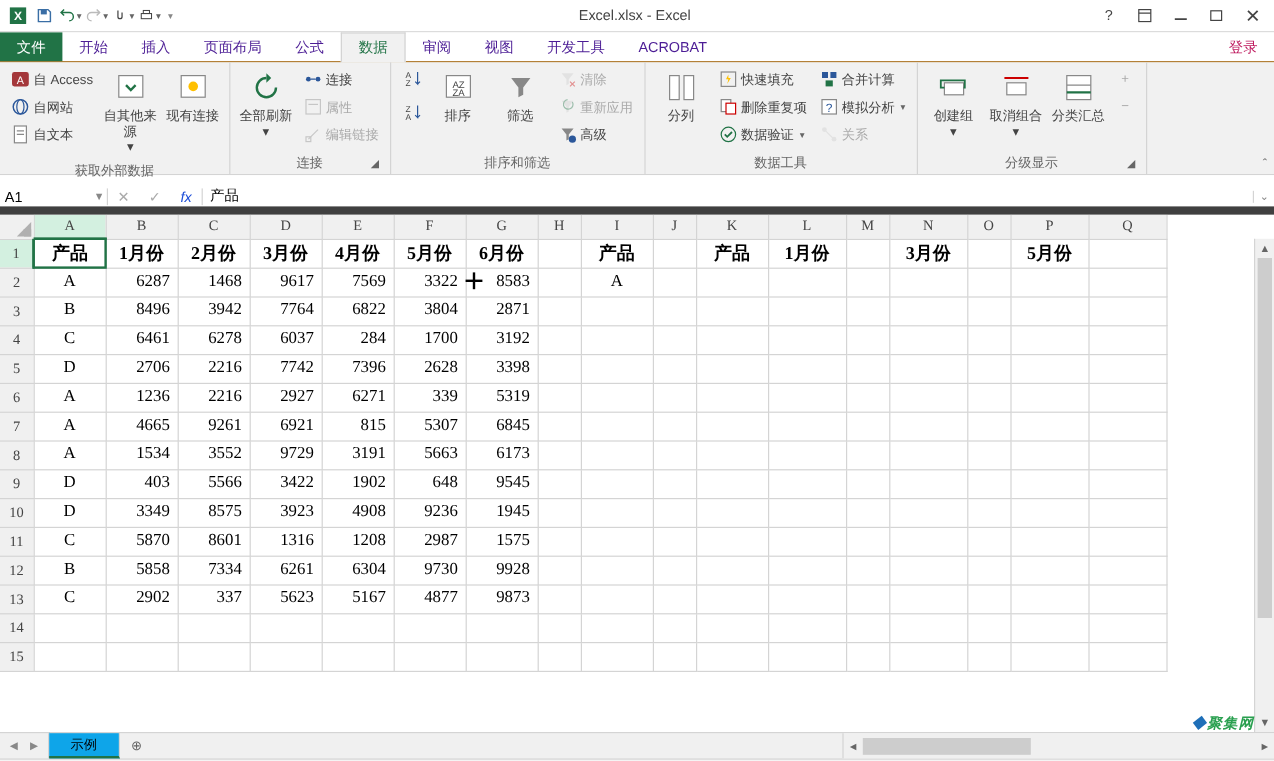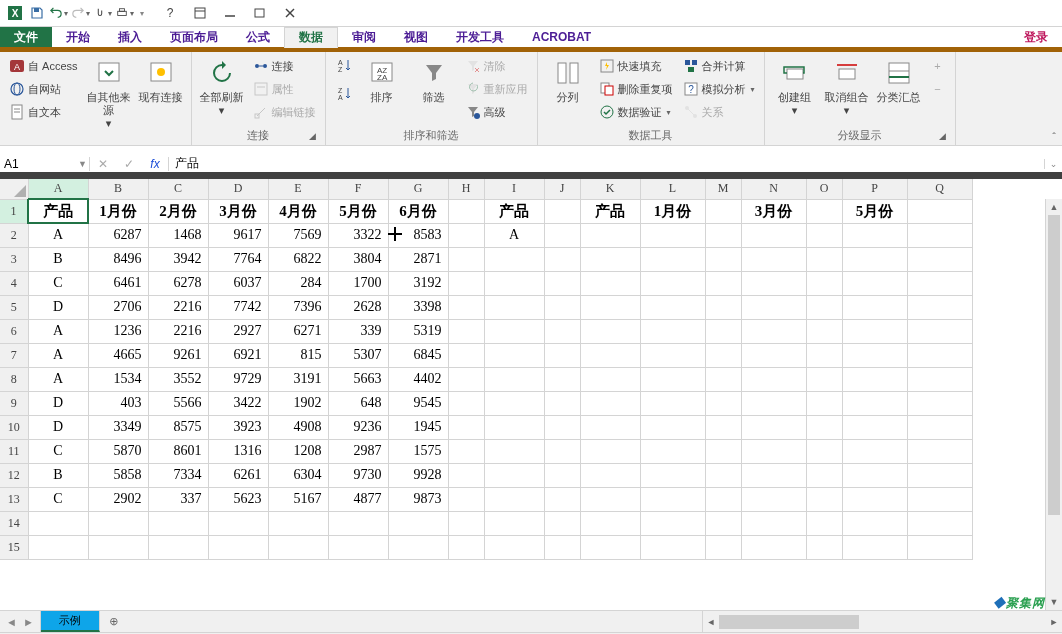--- a/index.html
+++ b/index.html
@@ -8,21 +8,21 @@
 
 .titlebar { height: 27px; background: #fff; display: flex; align-items: center; border-bottom: 1px solid #d4d4d4; font-size: 12px; color: #444; }
 .titlebar .qat { display: flex; align-items: center; gap: 4px; padding: 0 6px; }
 .titlebar .qat .ico { width: 18px; height: 18px; display: flex; align-items: center; justify-content: center; color: #217346; }
 .titlebar .qat .sep { width: 8px; text-align: center; color: #888; font-size: 8px; }
 .titlebar .doc-title { flex: 1; text-align: center; color: #444; }
 .titlebar .win-controls { display: flex; gap: 2px; padding: 0 4px; }
 .titlebar .win-controls div { width: 28px; height: 20px; display: flex; align-items: center; justify-content: center; color: #444; }
 
 
-.ribbon-tabs { height: 25px; background: #fff; display: flex; align-items: stretch; font-size: 12px; border-bottom: 5px solid #a16207; font-weight: bold; }
+.ribbon-tabs { height: 25px; background: #fff; display: flex; align-items: stretch; font-size: 12px; border-bottom: 1px solid #a16207; }
 .ribbon-tabs .tab { padding: 0 14px; display: flex; align-items: center; color: #4c1d95; cursor: pointer; }
 .ribbon-tabs .tab.file { background: #217346; color: #fff; }
 .ribbon-tabs .tab.active { border: 1px solid #d4d4d4; border-bottom: 1px solid #f1f1f1; background: #f1f1f1; color: #217346; margin-bottom: -1px; }
 .ribbon-tabs .spacer { flex: 1; }
 .ribbon-tabs .login { padding: 0 14px; display: flex; align-items: center; color: #be185d; }
 
 
 .ribbon { height: 94px; background: #f1f1f1; border-bottom: 1px solid #d4d4d4; display: flex; font-size: 11px; color: #444; }
 .ribbon-group { border-right: 1px solid #d4d4d4; padding: 3px 6px 0; display: flex; flex-direction: column; }
 .ribbon-group .body { flex: 1; display: flex; align-items: flex-start; gap: 4px; }
@@ -126,20 +126,21 @@
         </svg>
       </div>
     <div class="ico dd">
         <svg width="14" height="14" viewBox="0 0 14 14">
           <rect x="2" y="5" width="10" height="5" fill="none" stroke="#444"></rect>
           <rect x="4" y="2" width="6" height="3" fill="none" stroke="#444"></rect>
         </svg>
       </div>
     <div class="sep">▾</div>
   </div>
+  <div class="doc-title">Excel.xlsx - Excel</div>
   <div class="win-controls">
     <div>?</div>
     <div>
         <svg width="12" height="12">
           <rect x="1" y="1" width="10" height="10" fill="none" stroke="#444"></rect>
           <line x1="1" y1="4" x2="11" y2="4" stroke="#444"></line>
         </svg>
       </div>
     <div>
         <svg width="12" height="12">
@@ -220,20 +221,21 @@
       <div class="rb-btn-lg">
           <span class="ic">
             <svg width="28" height="28">
               <rect x="4" y="4" width="20" height="18" fill="#fff" stroke="#888"></rect>
               <circle cx="14" cy="13" r="4" fill="#ffc000"></circle>
             </svg>
           </span>
           <span class="tx">现有连接</span>
         </div>
     </div>
+    <div class="label">获取外部数据</div>
   </div>
 
   <div class="ribbon-group">
     <div class="body">
       <div class="rb-btn-lg">
           <span class="ic">
             <svg width="28" height="28">
               <path d="M14 6a8 8 0 1 0 8 8" fill="none" stroke="#217346" stroke-width="2"></path>
               <path d="M14 2v8l4-4z" fill="#217346"></path>
             </svg>
@@ -653,21 +655,21 @@
           <td class=""></td>
         </tr>
         <tr>
           <th class="row-hdr">8</th>
           <td class="ctr">A</td>
           <td class="num">1534</td>
           <td class="num">3552</td>
           <td class="num">9729</td>
           <td class="num">3191</td>
           <td class="num">5663</td>
-          <td class="num">4402</td>
+          <td class="num">6173</td>
           <td class=""></td>
           <td class="ctr"></td>
           <td class=""></td>
           <td class=""></td>
           <td class=""></td>
           <td class=""></td>
           <td class=""></td>
           <td class=""></td>
           <td class=""></td>
           <td class=""></td>

